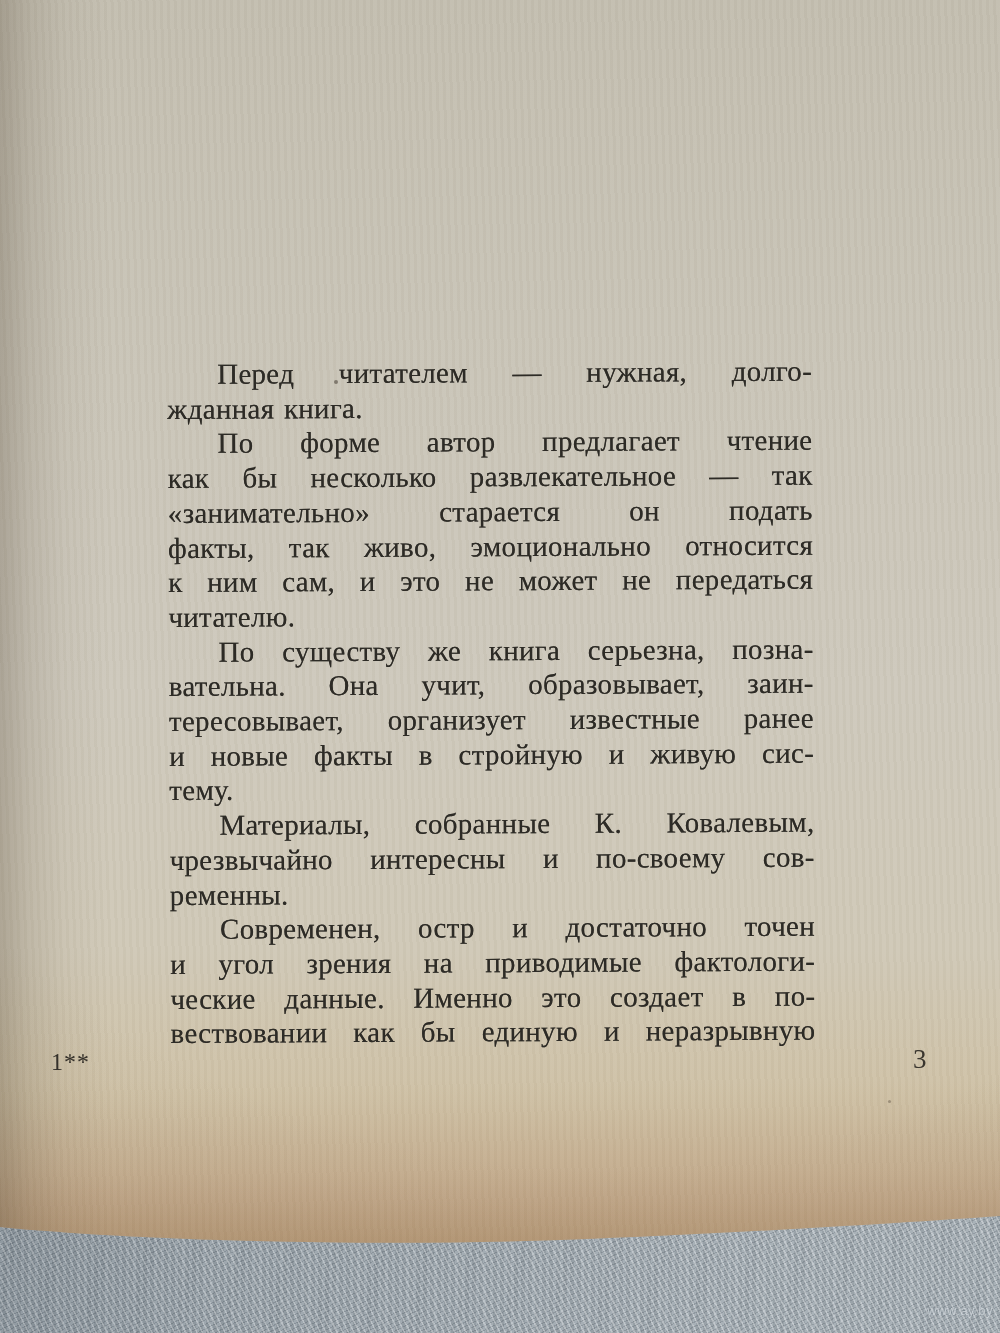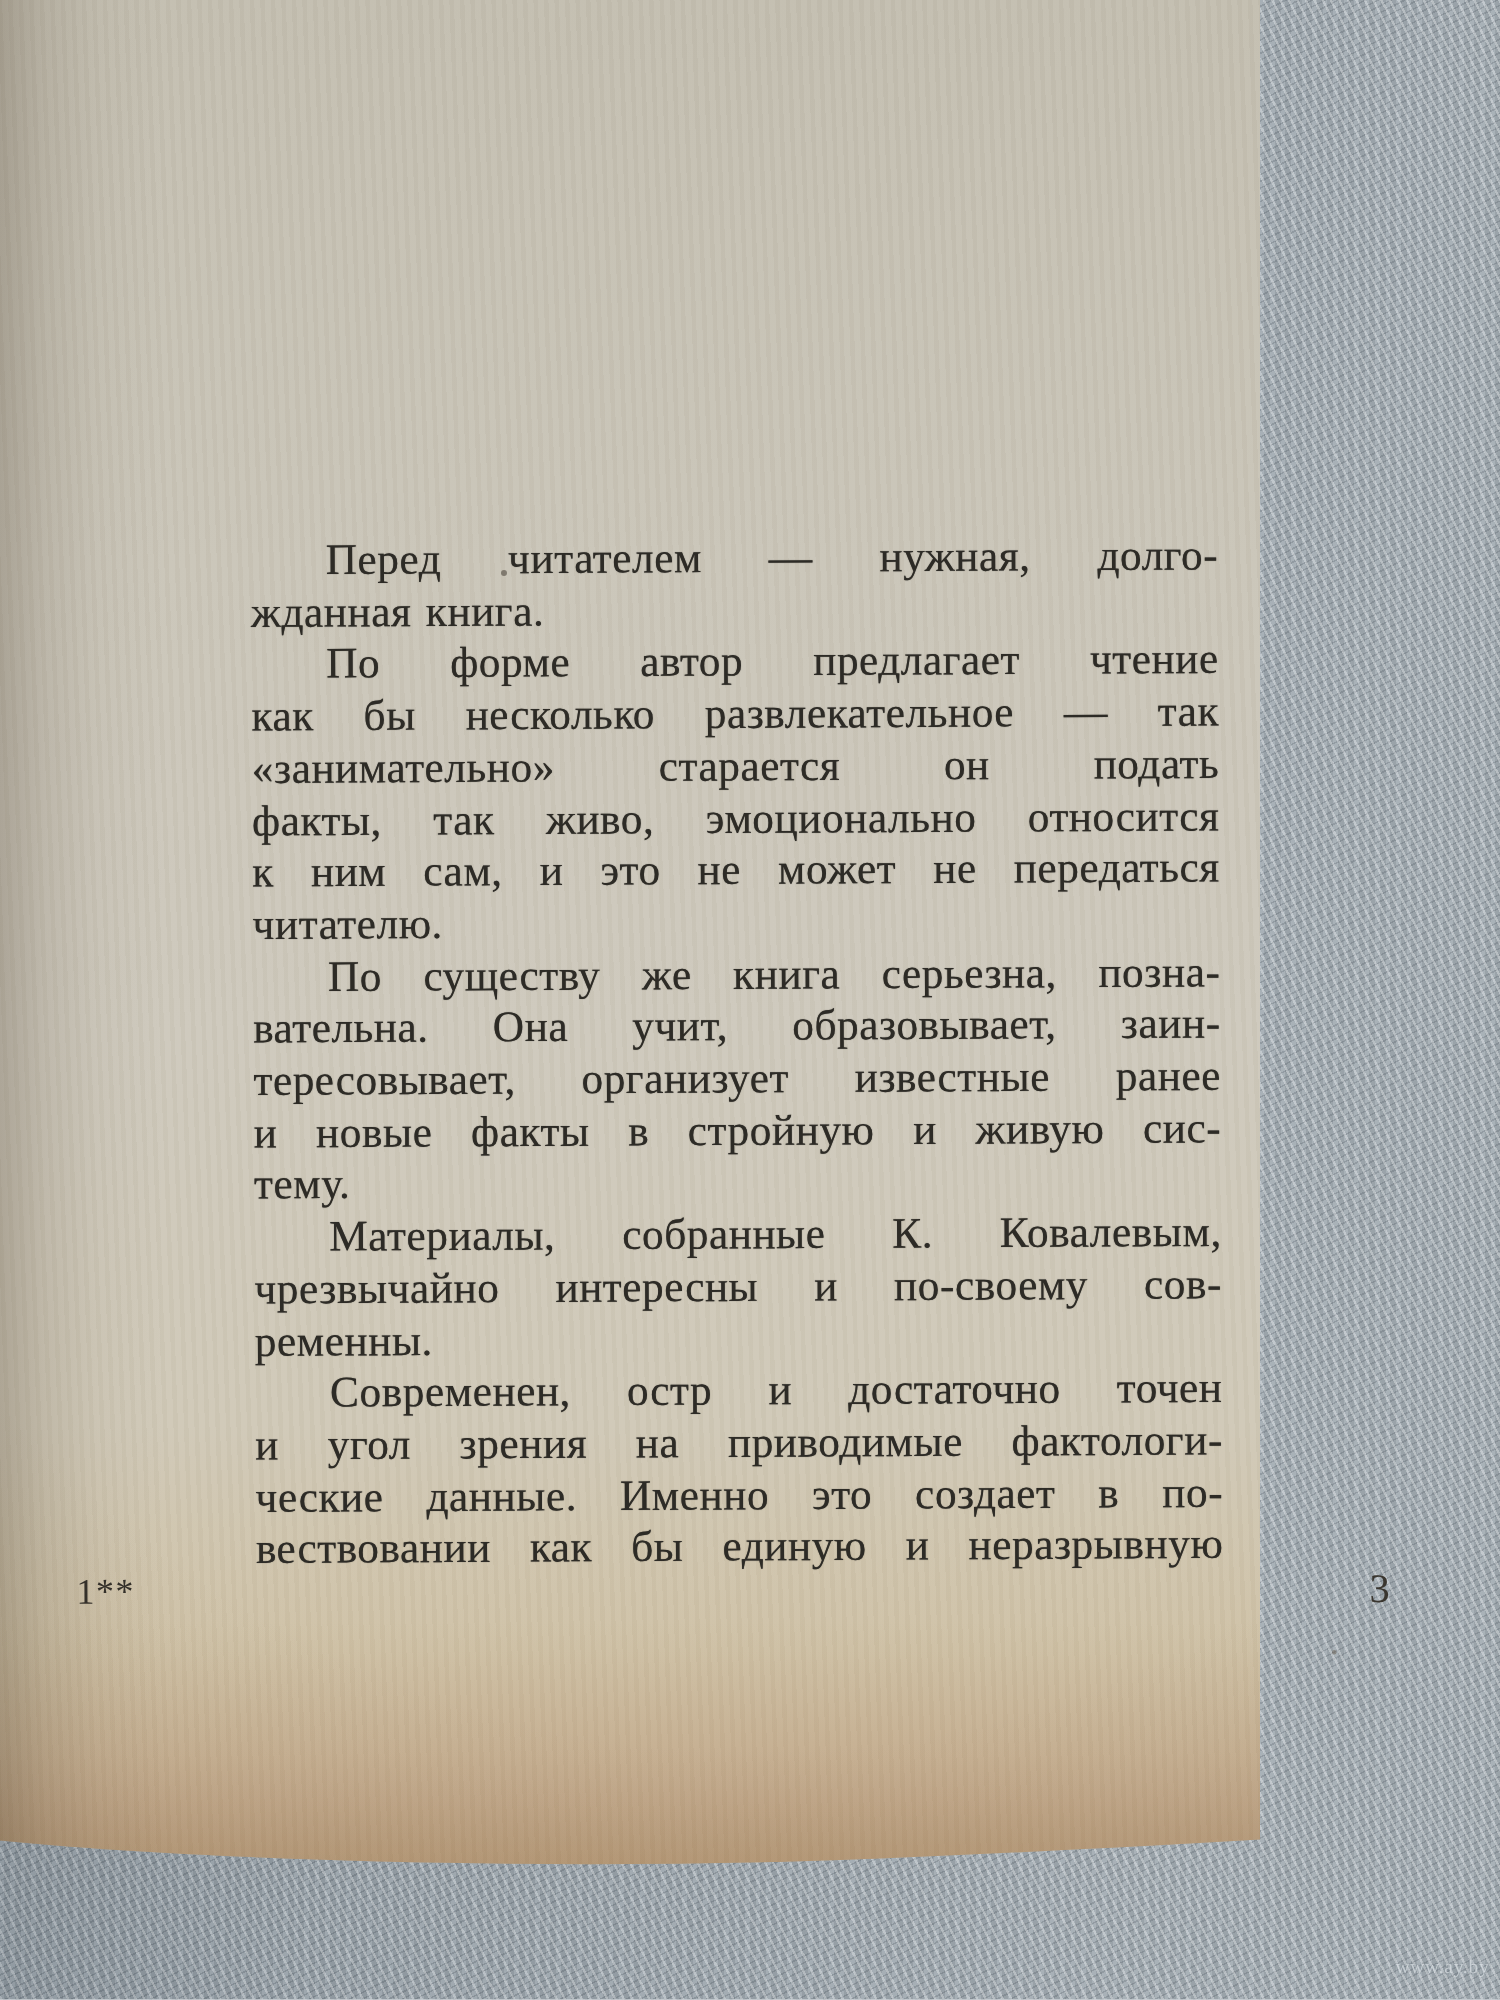--- a/index.html
+++ b/index.html
@@ -20,21 +20,21 @@
       linear-gradient(100deg, rgba(45,56,66,0.28) 0%, rgba(45,56,66,0.05) 35%, rgba(255,255,255,0.06) 80%),
       repeating-linear-gradient(63deg, rgba(255,255,255,0.30) 0 1.5px, rgba(255,255,255,0) 1.5px 5px),
       repeating-linear-gradient(-27deg, rgba(40,50,60,0.20) 0 1px, rgba(40,50,60,0) 1px 4px),
       repeating-linear-gradient(90deg, rgba(255,255,255,0.07) 0 3px, rgba(0,0,0,0.06) 3px 7px);
   }
 
   
   .page {
     position: absolute;
     left: 0; top: 0;
-    width: 840px; height: 1250px;
+    width: 1000px; height: 1250px;
     clip-path: path("M0 0 L1000 0 L1000 1216 C 900 1223 740 1233 560 1240 C 360 1247 130 1240 0 1227 Z");
     background-image:
       
       linear-gradient(90deg, rgba(75,62,45,0.26) 0px, rgba(75,62,45,0.12) 30px, rgba(75,62,45,0.04) 65px, rgba(75,62,45,0) 110px),
       
       linear-gradient(180deg, rgba(0,0,0,0) 1080px, rgba(140,100,62,0.10) 1170px, rgba(125,88,52,0.24) 1245px),
       
       radial-gradient(150% 110% at 60% 32%, rgba(0,0,0,0) 55%, rgba(70,58,42,0.13) 100%),
       
       repeating-linear-gradient(88deg, rgba(150,140,120,0.05) 0 3px, rgba(255,255,255,0.045) 3px 7px),
@@ -77,21 +77,21 @@
 
   
   .speck { position: absolute; border-radius: 50%; }
   .speck-1 { left: 334px; top: 380px; width: 4px; height: 4px; background: rgba(70,62,52,0.55); }
   .speck-2 { left: 888px; top: 1100px; width: 3px; height: 3px; background: rgba(95,85,68,0.45); }
 
   
   .watermark {
     position: absolute;
     right: 7px; top: 1303px;
-    font-family: Liberation Serif, serif;
+    font-family: Liberation Sans, sans-serif;
     font-size: 13px;
     letter-spacing: 0.5px;
     color: rgba(235,240,243,0.62);
     text-shadow: 0 0 2px rgba(110,122,132,0.8);
   }
 </style>
 </head>
 <body>
 
 <div class="scene">

